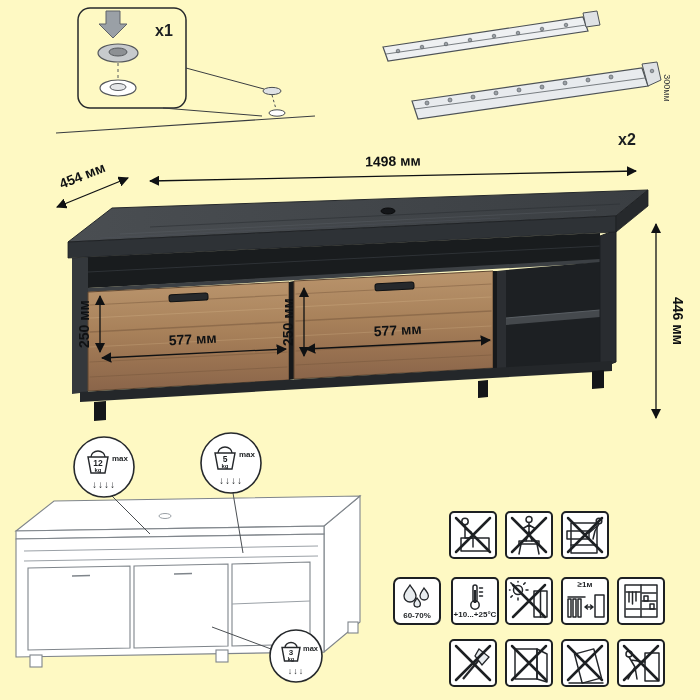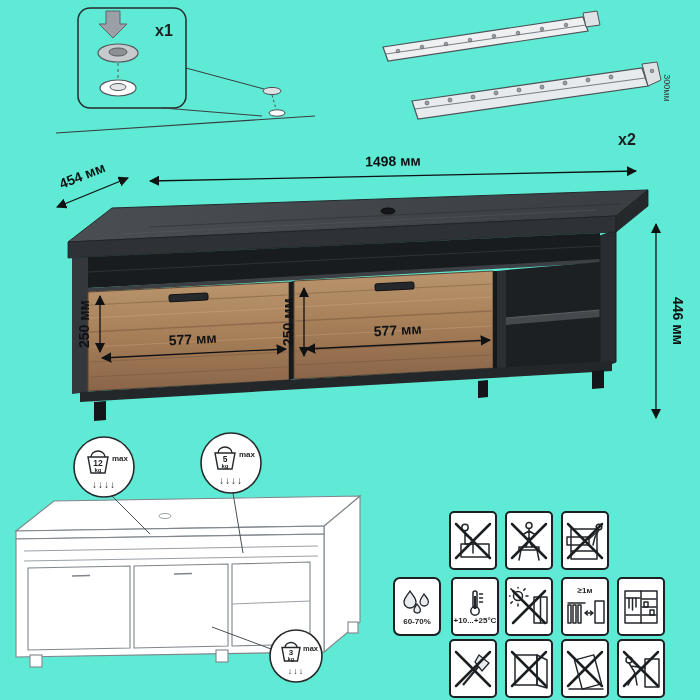--- a/index.html
+++ b/index.html
@@ -1,27 +1,27 @@
 <!DOCTYPE html>
 <html><head>
 <meta charset="utf-8">
 <style>
   html,body{margin:0;padding:0;background:#ffffff;}
-  .page{position:relative;width:700px;height:700px;background:#5eead4;overflow:hidden;
+  .page{position:relative;width:700px;height:700px;background:#fef9c3;overflow:hidden;
         font-family:"Liberation Sans", sans-serif;}
   svg{font-family:"Liberation Sans", sans-serif;}
   .dim{stroke:#0f1113;stroke-width:1.3;fill:none;marker-start:url(#mA);marker-end:url(#mA);}
   .dimlbl{font-weight:bold;fill:#0f1113;font-size:14px;}
   .thin{stroke:#3a3d40;stroke-width:1;fill:none;}
   .outl{stroke:#7f858b;stroke-width:1.1;fill:#ffffff;}
   .outl2{stroke:#9aa0a6;stroke-width:1;fill:none;}
   .callout-circle{fill:#ffffff;stroke:#26292c;stroke-width:1.6;}
   .wt{stroke:#26292c;stroke-width:1.4;fill:#ffffff;}
   .wt-txt{fill:#1c1f22;font-weight:bold;}
-  .icon-box{position:absolute;width:48px;height:59px;border:2.5px solid #1d2023;border-radius:5px;
+  .icon-box{position:absolute;width:48px;height:48px;border:2.5px solid #1d2023;border-radius:5px;
             box-sizing:border-box;background:#fff;display:flex;flex-direction:column;
             align-items:center;justify-content:center;overflow:hidden;}
   .icon-label{font-size:8px;font-weight:bold;color:#1d2023;white-space:nowrap;line-height:1;}
   .pict{stroke:#23262a;stroke-width:1.5;fill:none;stroke-linecap:round;stroke-linejoin:round;}
   .pict-fill{stroke:#23262a;stroke-width:1.3;fill:#e8ecef;}
   .xmark{stroke:#1d2023;stroke-width:2.5;fill:none;stroke-linecap:round;}
 </style>
 </head>
 <body>
 

